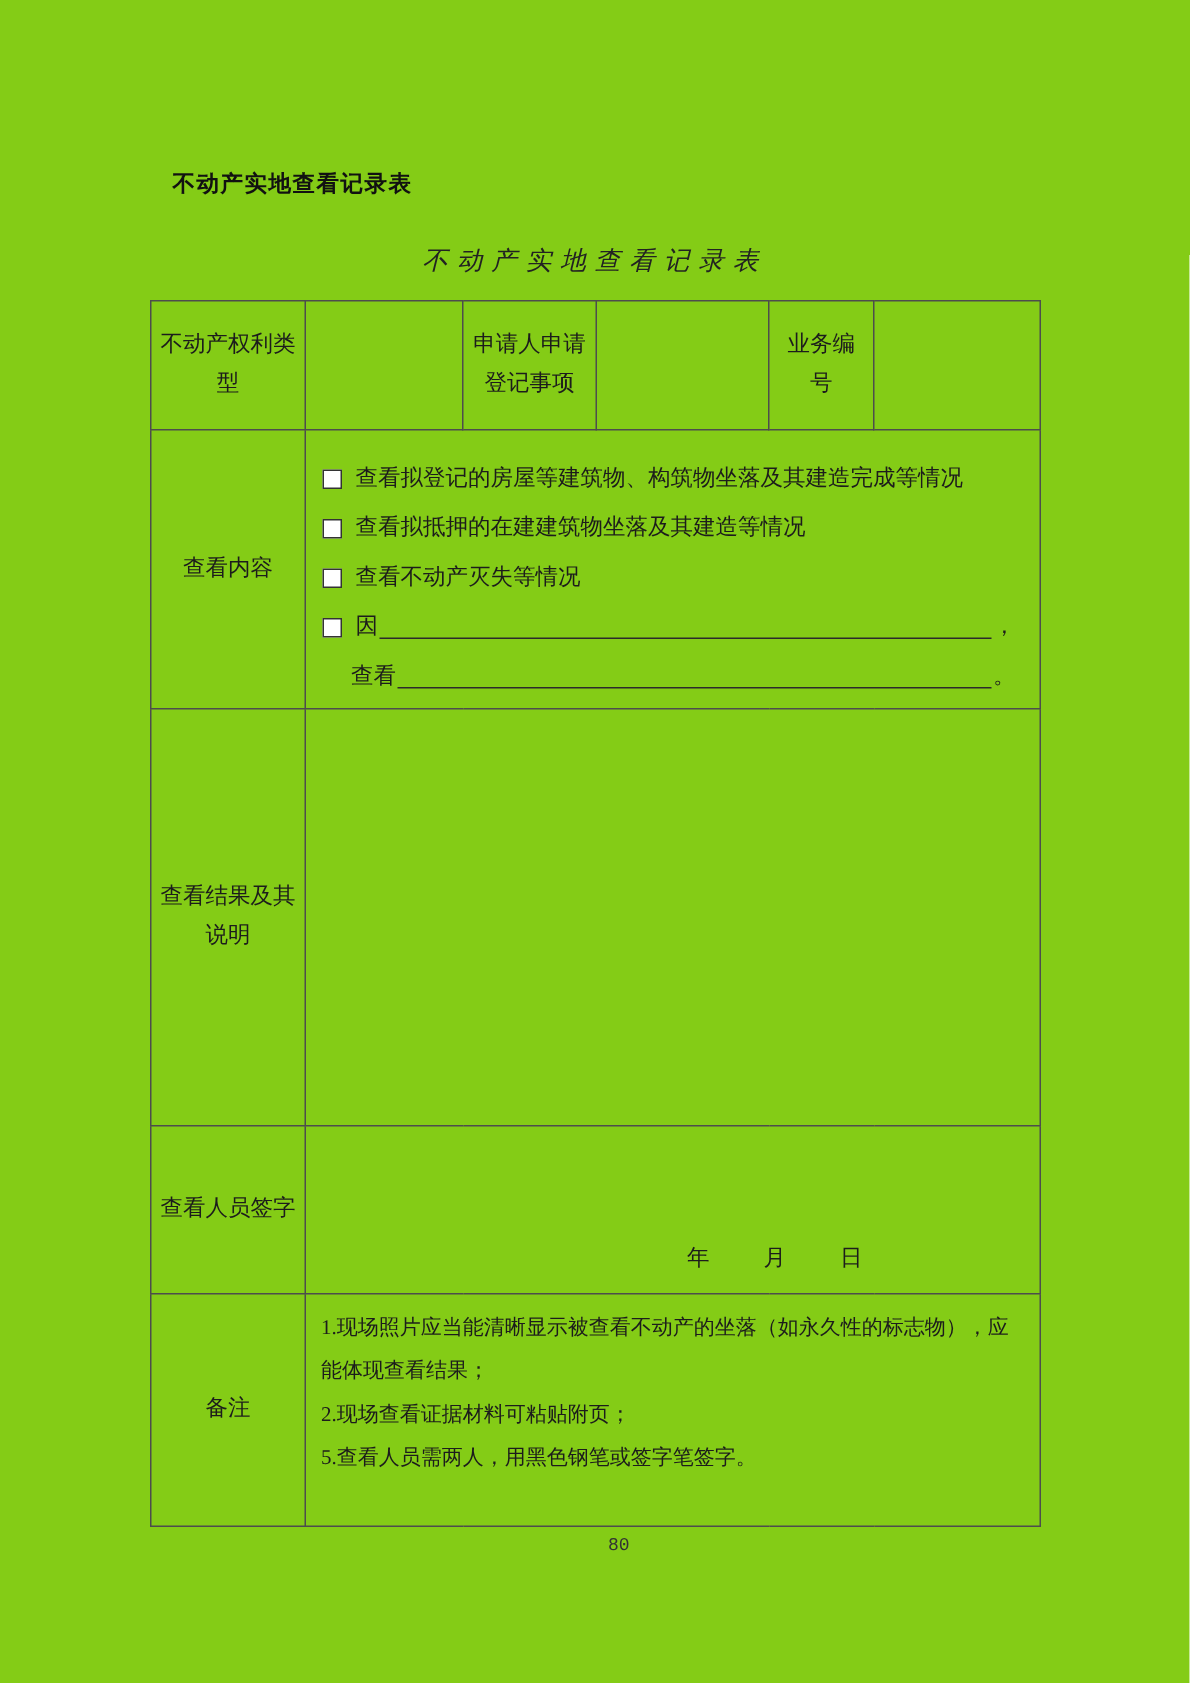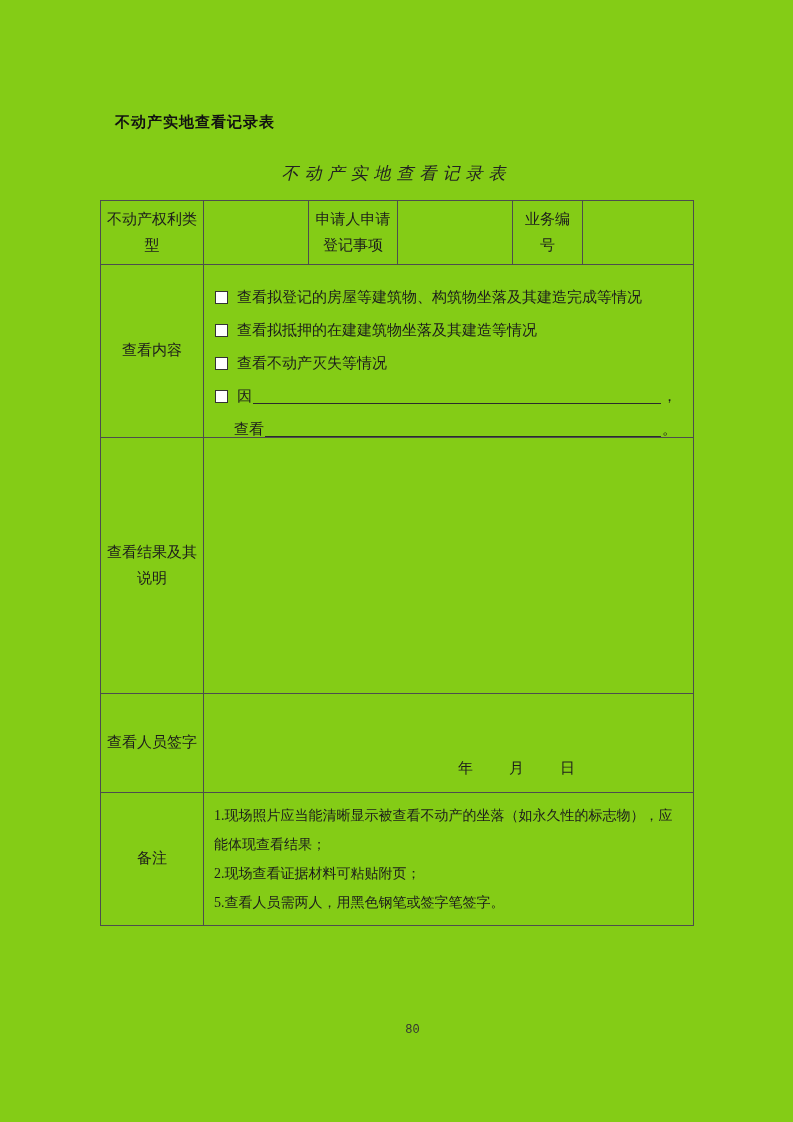--- a/index.html
+++ b/index.html
@@ -17,21 +17,21 @@
     position:absolute; left:0; top:162px; width:793px; text-align:center;
     font-family:"Liberation Serif",cursive; font-style:italic;
     font-size:17px; letter-spacing:6px; color:#222;
   }
   table.form-table {
     position:absolute; left:100px; top:200px; width:593px;
     border-collapse:collapse; table-layout:fixed;
   }
   .form-table td {
     border:1px solid #4d4d4d; font-size:15px; color:#1c1c1c;
-    padding:5px 5px; vertical-align:middle; overflow:hidden;
+    padding:16px 5px; vertical-align:middle; overflow:hidden;
   }
   td.lbl { text-align:center; line-height:1.7; }
   tr.r1 td { height:53px; }
   tr.r2 td { height:58px; }
   tr.r3 td { height:153px; }
   tr.r4 td { height:245px; }
   tr.r5 td { height:79px; }
   tr.r6 td { height:122px; }
   td.content-cell { vertical-align:top; padding:9px 16px 0 9px; }
   .check-item { display:flex; align-items:flex-start; margin:15px 0 17px 0; line-height:16px; }

